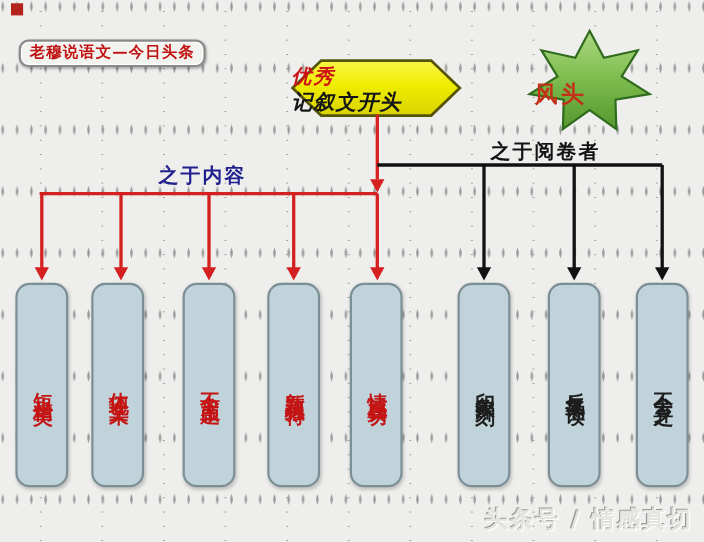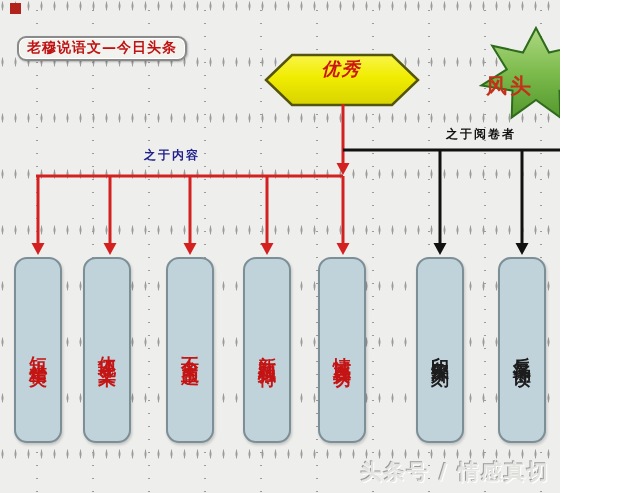--- a/index.html
+++ b/index.html
@@ -1,18 +1,18 @@
 <!DOCTYPE html>
 <html><head>
 <meta charset="utf-8">
 <style>
   html,body{margin:0;padding:0;}
   #stage{
     position:relative;
-    width:560px;height:493px;
+    width:640px;height:493px;
     background-color:#eeefec;
     background-image:
       radial-gradient(#9b9b9b 0.8px, rgba(0,0,0,0) 1.2px),
       radial-gradient(#9b9b9b 0.8px, rgba(0,0,0,0) 1.2px);
     background-size:13px 56px, 56px 13px;
     background-position:9px 34px, 9px 4px;
     font-family:"DejaVu Sans", sans-serif;
     overflow:hidden;
   }
   .abs{position:absolute;}
@@ -20,28 +20,28 @@
   #badge{
     left:17px;top:36px;
     border:2px solid #8a8a8a;border-radius:9px;
     background:#f2f2ee;
     box-shadow:inset 0 0 0 1px #ffffff,1px 1px 2px rgba(0,0,0,.25);
     padding:1px 8px 2px 8px;
     color:#c01212;font-weight:bold;font-size:14px;letter-spacing:1px;
     white-space:nowrap;
   }
   #diagram-svg{left:0;top:0;width:640px;height:493px;}
-  .hex-line{width:153px;left:265px;text-align:center;font-weight:bold;font-style:italic;white-space:nowrap;}
+  .hex-line{width:153px;left:265px;text-align:left;font-weight:bold;font-style:italic;white-space:nowrap;}
   #hex-line1{top:57px;color:#cc1414;font-size:18px;letter-spacing:2px;}
   #hex-line2{top:80px;color:#141414;font-size:19px;letter-spacing:1px;}
   #star-label{
     left:486px;top:72px;width:100px;text-align:left;
     color:#c2321a;font-weight:bold;font-size:21px;letter-spacing:3px;white-space:nowrap;
   }
-  .branch-label{font-weight:bold;font-size:12px;letter-spacing:2px;white-space:nowrap;}
+  .branch-label{font-weight:bold;font-size:18px;letter-spacing:2px;white-space:nowrap;}
   #label-content{left:144px;top:147px;color:#20208e;}
   #label-reader{left:446px;top:126px;color:#121212;}
   .vbox{
     top:257px;width:48px;height:186px;
     border:2px solid #7d8f96;border-radius:13px;
     background:linear-gradient(180deg,#cdddе2 0%,#c3d6dc 40%,#b6ccd4 100%);
     background:linear-gradient(180deg,#cdddе2,#b9ced6);
     background-color:#c0d3da;
     box-shadow:1px 2px 3px rgba(0,0,0,.18);
     display:flex;align-items:center;justify-content:center;
@@ -108,20 +108,21 @@
       <line x1="440" y1="150" x2="440" y2="244"></line>
       <line x1="522" y1="150" x2="522" y2="244"></line>
       <line x1="602" y1="150" x2="602" y2="244"></line>
       <polygon points="433.5,243 446.5,243 440,255" stroke="none"></polygon>
       <polygon points="515.5,243 528.5,243 522,255" stroke="none"></polygon>
       <polygon points="595.5,243 608.5,243 602,255" stroke="none"></polygon>
     </g>
   </svg>
 
   <div id="hex-line1" class="abs hex-line">优秀</div>
+  <div id="hex-line2" class="abs hex-line">记叙文开头</div>
 
   <div id="star-label" class="abs">风头</div>
 
   <div id="label-content" class="abs branch-label">之于内容</div>
   <div id="label-reader" class="abs branch-label">之于阅卷者</div>
 
   <div class="abs vbox red" style="left:14px;">
     <span class="vtext">短小精美</span>
   </div>
   <div class="abs vbox red" style="left:83px;">

